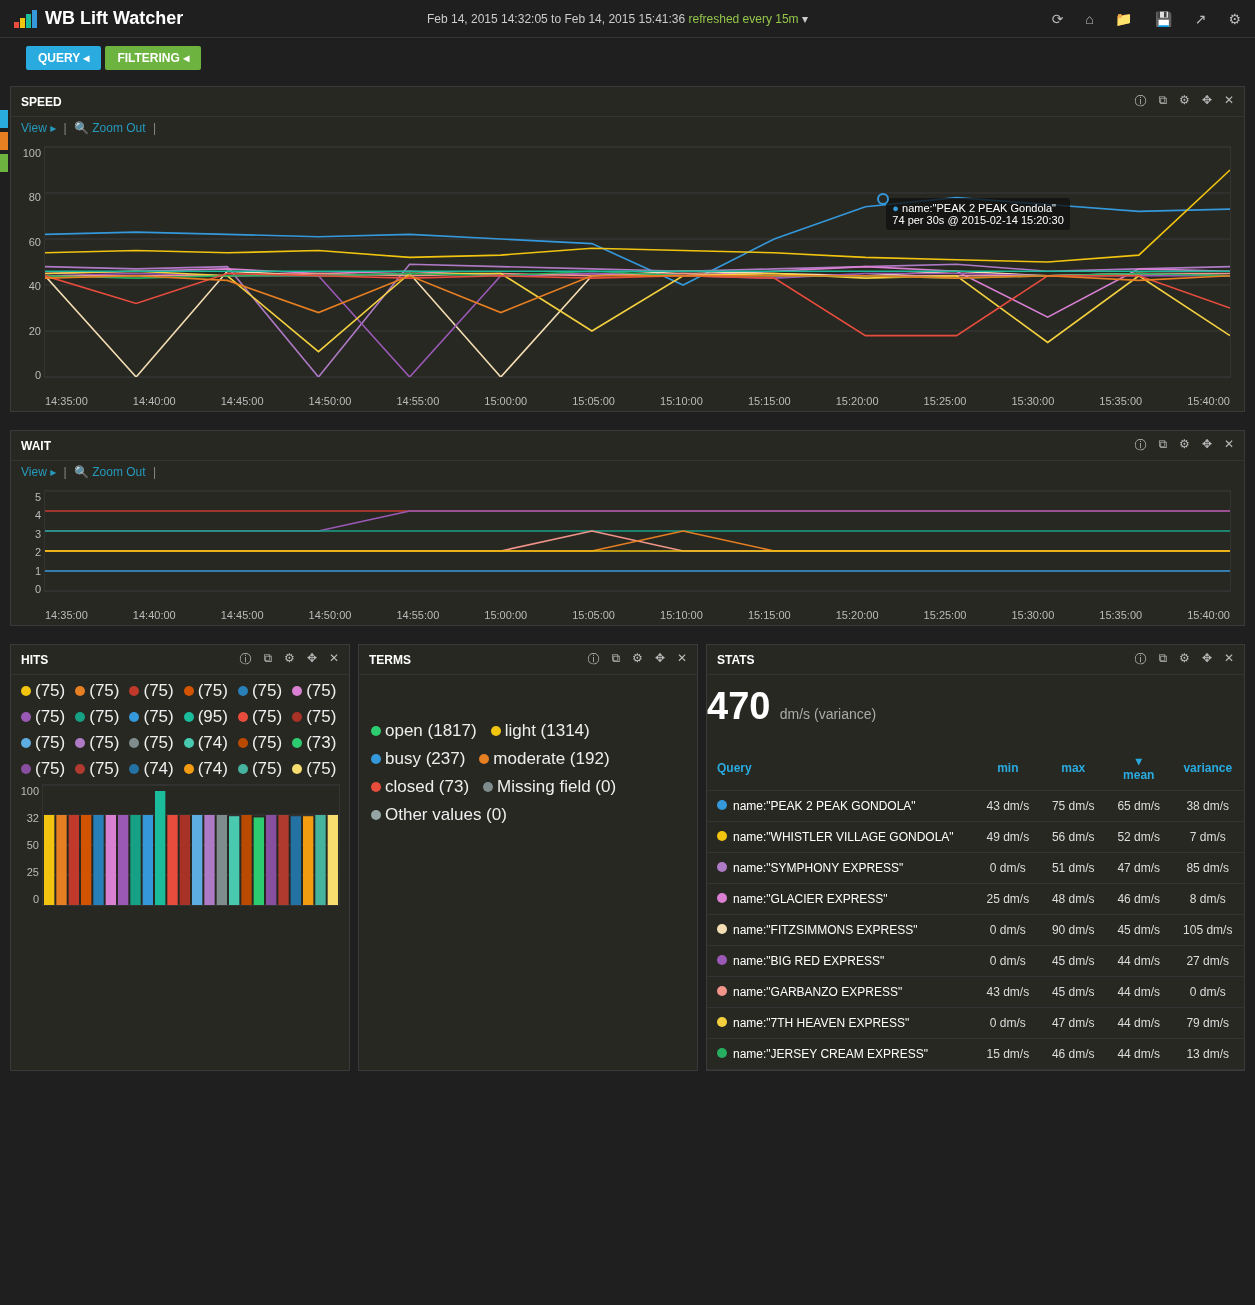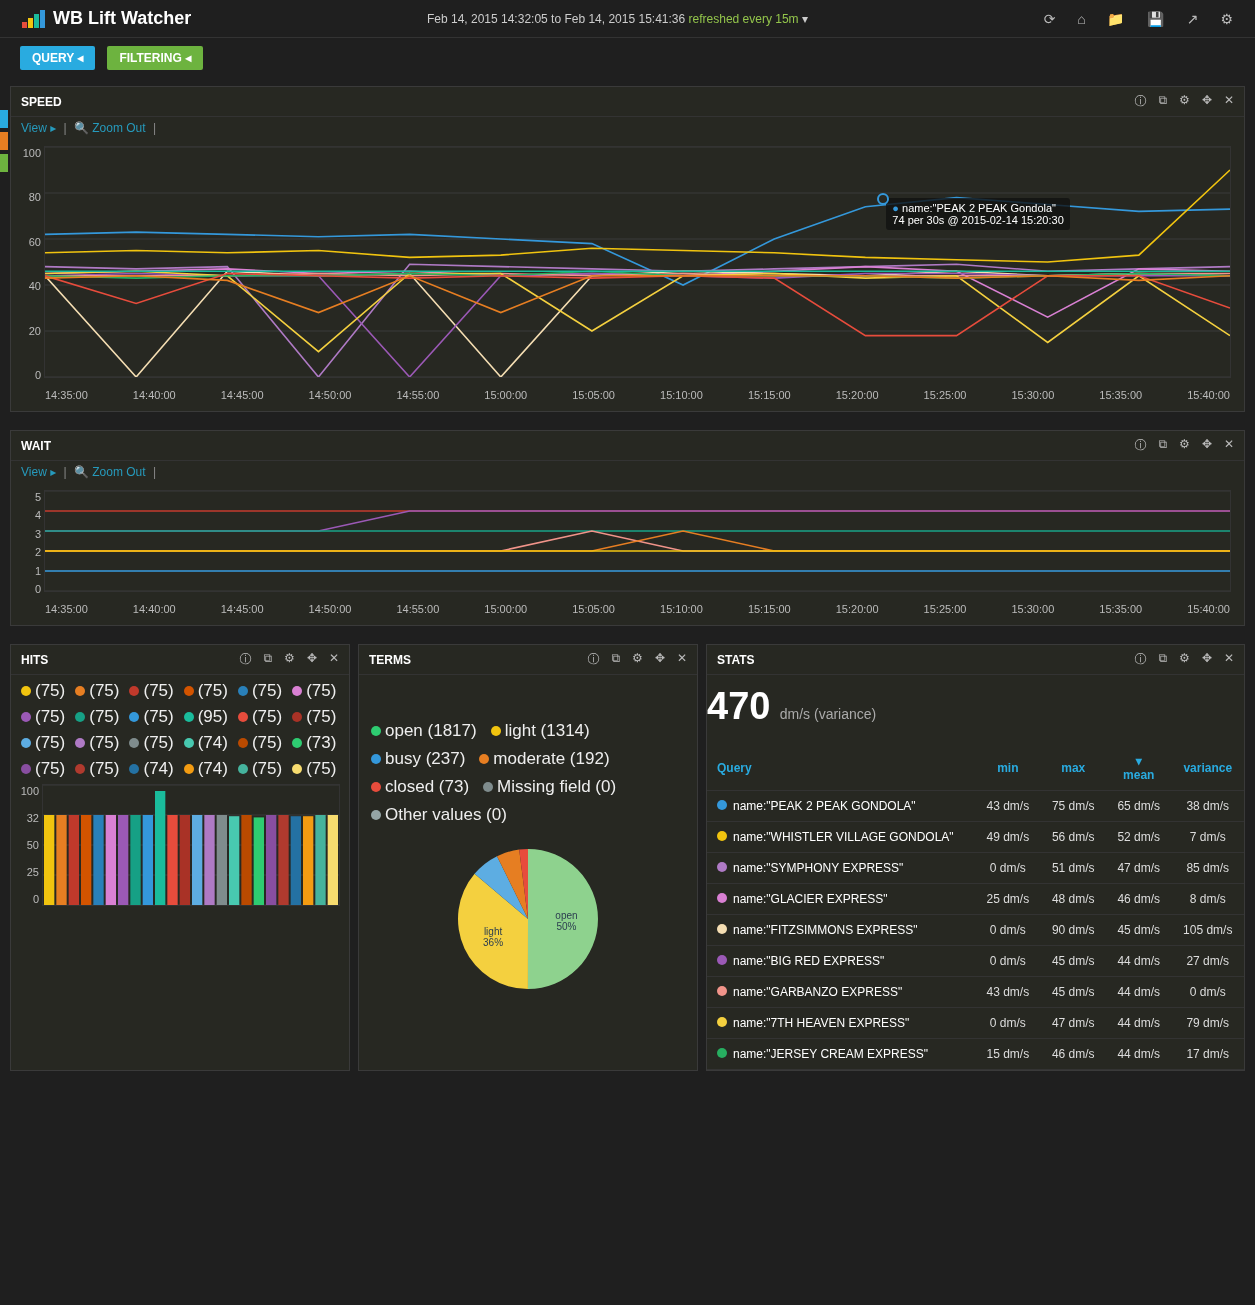--- a/index.html
+++ b/index.html
@@ -1,49 +1,49 @@
 <!DOCTYPE html>
 <html><head>
 <meta charset="utf-8">
 <style>
   * { box-sizing: border-box; margin: 0; padding: 0; }
   body {
     background: #1f1f1f; color: #ddd; font-family: Arial, sans-serif;
     width: 1255px; font-size: 12px;
   }
-  .topbar { display:flex; align-items:center; padding:8px 22px; border-bottom:1px solid #333; }
+  .topbar { display:flex; align-items:center; padding:8px 14px; border-bottom:1px solid #333; }
   .logo-icon { display:flex; gap:1px; margin-right:8px; align-items:flex-end; }
   .logo-icon span { width:5px; background:#fff; }
   .app-title { color:#fff; font-size:18px; font-weight:600; flex:0 0 auto; }
   .top-center { flex:1; text-align:center; color:#ccc; }
   .top-center .refreshed { color:#93c54b; }
   .top-icons { display:flex; gap:22px; color:#bbb; font-size:14px; }
   .top-icons span { cursor:pointer; }
 
-  .tabs { display:flex; gap:12px; padding:8px 20px; }
+  .tabs { display:flex; gap:4px; padding:8px 26px; }
   .tab { color:#fff; padding:5px 12px; font-size:12px; font-weight:bold; border-radius:2px; cursor:pointer; }
   .tab.t-query { background:#29abe0; }
   .tab.t-filter { background:#6db33f; }
 
   .row { display:flex; gap:8px; padding:8px 10px 10px 10px; }
   .panel { background:#272822; border:1px solid #3a3a3a; flex:1; }
   .panel-head { display:flex; align-items:center; padding:6px 10px; border-bottom:1px solid #333; }
   .panel-title { color:#fff; font-weight:bold; font-size:12px; }
   .panel-tools { margin-left:auto; display:flex; gap:12px; color:#bbb; }
   .panel-tools span { cursor:pointer; }
   .panel-sub { padding:4px 10px; color:#269abc; font-size:12px; }
   .panel-sub span { cursor:pointer; }
   .panel-sub .sep { color:#888; margin:0 4px; }
 
   .chart-area { position:relative; padding:8px 14px 34px 34px; }
   .yaxis { position:absolute; left:0; top:8px; bottom:30px; width:30px; display:flex; flex-direction:column; justify-content:space-between; text-align:right; color:#bbb; font-size:11px; }
   .plot { position:relative; width:100%; background:#272822; outline:1px solid #333; }
   .plot svg { position:absolute; inset:0; }
   .plot .tooltip { position:absolute; background:#111c; padding:4px 6px; border-radius:3px; color:#fff; font-size:11px; pointer-events:none; white-space:nowrap; }
-  .xaxis { position:absolute; left:34px; right:14px; bottom:10px; display:flex; justify-content:space-between; color:#bbb; font-size:11px; }
+  .xaxis { position:absolute; left:34px; right:14px; bottom:4px; display:flex; justify-content:space-between; color:#bbb; font-size:11px; }
 
   .hits-legend { padding:6px 10px 2px 10px; display:flex; flex-wrap:wrap; gap:6px 10px; }
   .leg { display:flex; align-items:center; gap:4px; font-size:17px; color:#eee; }
   .dot { width:10px; height:10px; border-radius:50%; display:inline-block; }
 
   .hits-chart { position:relative; padding:4px 10px 10px 32px; }
   .hits-chart .plot { height:120px; }
   .hits-y { position:absolute; left:0; top:4px; height:120px; width:28px; display:flex; flex-direction:column; justify-content:space-between; text-align:right; color:#bbb; font-size:11px; }
 
   .terms-legend { padding:6px 12px 4px 12px; display:flex; flex-wrap:wrap; gap:8px 14px; font-size:11px; color:#eee;margin-top:40px; }
@@ -334,31 +334,20 @@
     </div>
     <div class="terms-legend" id="terms-legend">
         <span class="leg"><span class="dot" style="background:#2ecc71"></span>open (1817)</span>
         <span class="leg"><span class="dot" style="background:#f1c40f"></span>light (1314)</span>
         <span class="leg"><span class="dot" style="background:#3498db"></span>busy (237)</span>
         <span class="leg"><span class="dot" style="background:#e67e22"></span>moderate (192)</span>
         <span class="leg"><span class="dot" style="background:#e74c3c"></span>closed (73)</span>
         <span class="leg"><span class="dot" style="background:#7f8c8d"></span>Missing field (0)</span>
         <span class="leg"><span class="dot" style="background:#95a5a6"></span>Other values (0)</span>
       </div>
-    <div class="pie-wrap">
-      <svg id="pie" width="160" height="160" viewBox="-80 -80 160 160">
-          <path d="M 0 0 L 4.2862637970157365e-15 -70 A 70 70 0 1 1 -0.06053164281420132 69.99997382799667 Z" fill="#8ed28e"></path>
-          <text x="38.49999640134938" y="0.016646203329852612" text-anchor="middle" fill="#2c3e50" font-size="10"><tspan x="38.49999640134938">open</tspan><tspan x="38.49999640134938" dy="11">50%</tspan></text>
-          <path d="M 0 0 L -0.06053164281420132 69.99997382799667 A 70 70 0 0 1 -53.421546686574146 -45.234260794382166 Z" fill="#f4d03f"></path>
-          <text x="-34.936108159250786" y="16.17771141679598" text-anchor="middle" fill="#2c3e50" font-size="10"><tspan x="-34.936108159250786">light</tspan><tspan x="-34.936108159250786" dy="11">36%</tspan></text>
-          <path d="M 0 0 L -53.421546686574146 -45.234260794382166 A 70 70 0 0 1 -30.970387130932604 -62.776071245022685 Z" fill="#5dade2"></path>
-          <path d="M 0 0 L -30.970387130932604 -62.776071245022685 A 70 70 0 0 1 -8.814161781719617 -69.44285817912217 Z" fill="#e67e22"></path>
-          <path d="M 0 0 L -8.814161781719617 -69.44285817912217 A 70 70 0 0 1 4.9313697987961557e-14 -70 Z" fill="#e74c3c"></path>
-        </svg>
-    </div>
   </div>
 
   <div class="panel" style="flex:1">
     <div class="panel-head">
       <span class="panel-title">STATS</span>
       <div class="panel-tools">
         <span>ⓘ</span>
         <span>⧉</span>
         <span>⚙</span>
         <span>✥</span>
@@ -434,18 +423,18 @@
             <td>0 dm/s</td>
             <td>47 dm/s</td>
             <td>44 dm/s</td>
             <td>79 dm/s</td>
           </tr>
           <tr>
             <td><span class="dot" style="background:#27ae60;margin-right:6px"></span>name:"JERSEY CREAM EXPRESS"</td>
             <td>15 dm/s</td>
             <td>46 dm/s</td>
             <td>44 dm/s</td>
-            <td>17 dm/s</td>
+            <td>13 dm/s</td>
           </tr>
         </tbody>
     </table>
   </div>
 </div>
 
 </body></html>

